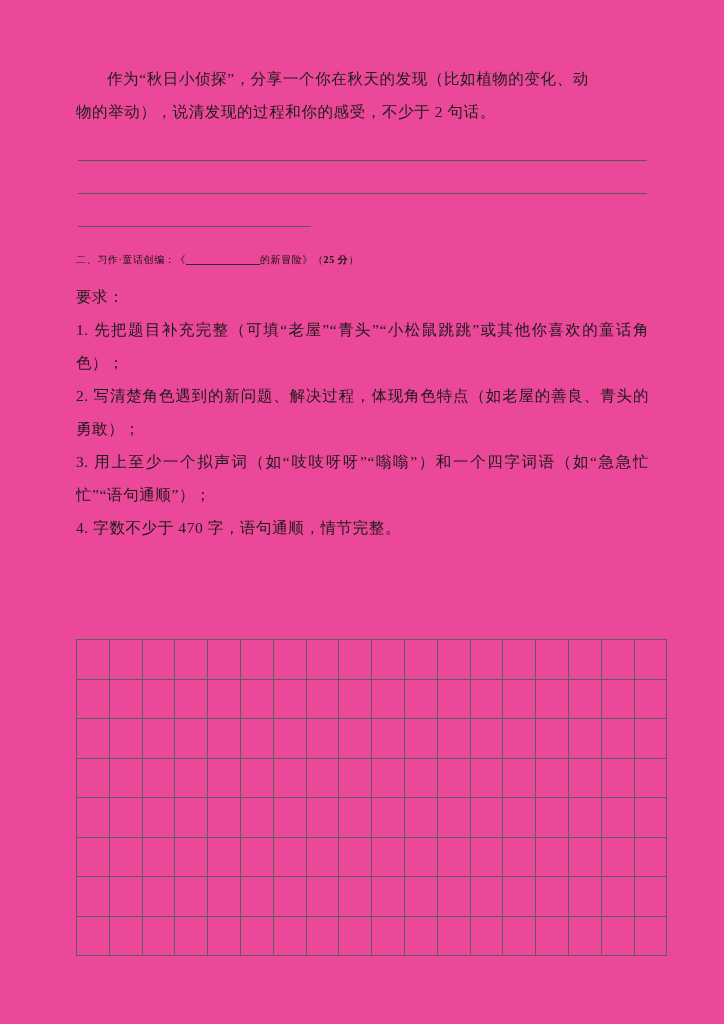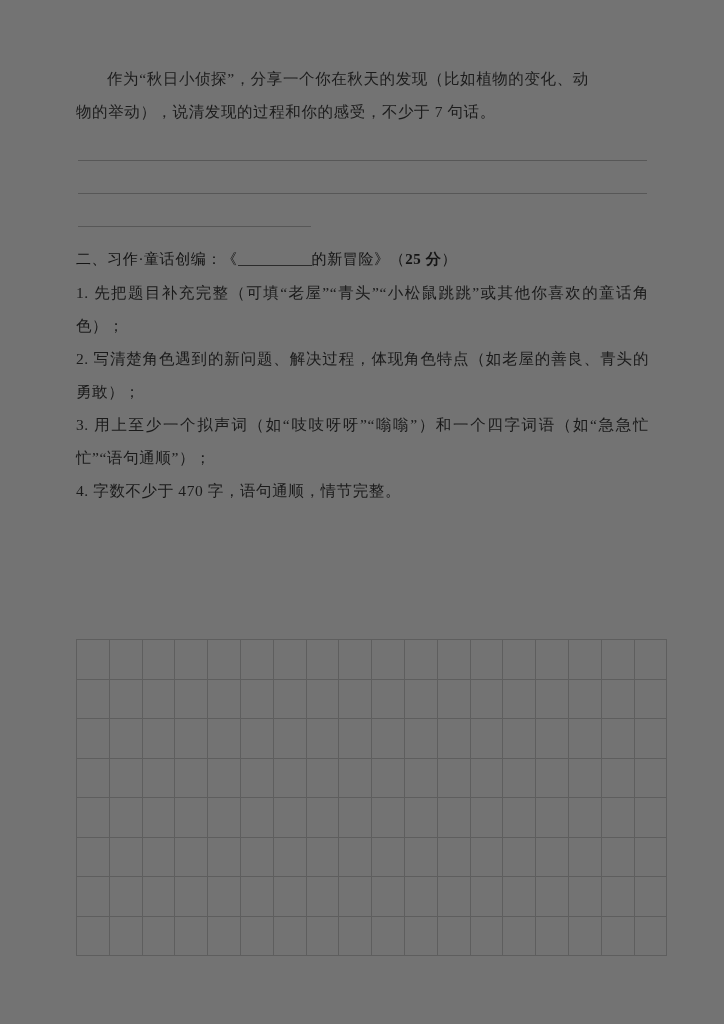--- a/index.html
+++ b/index.html
@@ -15,21 +15,21 @@
     color: #1a1a1a;
     overflow: hidden;
   }
 
   .page {
     position: absolute;
     left: 0;
     top: 0;
     width: 724px;
     height: 1024px;
-    background: #737373;
+    background: #ec4899;
   }
 
   .content {
     position: absolute;
     left: 76px;
     top: 62px;
     width: 573px;
   }
 
   
@@ -60,21 +60,21 @@
     left: 2px;
     bottom: 10px;
     height: 1px;
     background: #575757;
   }
   .rule.full::after { width: 569px; }
   .rule.short::after { width: 233px; }
 
   
   .section-heading {
-    font-size: 15px;
+    font-size: 10px;
     line-height: 33px;
     letter-spacing: 0.6px;
     margin: 6px 0 0 0;
     color: #141414;
   }
   .blank-inline {
     display: inline-block;
     width: 74px;
     border-bottom: 1px solid #2b2b2b;
     vertical-align: -2px;
@@ -120,30 +120,31 @@
   }
 </style>
 </head>
 <body>
 
 <div class="page">
 
   <div class="content">
 
     <p class="para indent">作为“秋日小侦探”，分享一个你在秋天的发现（比如植物的变化、动</p>
-    <p class="para">物的举动），说清发现的过程和你的感受，不少于 7 句话。</p>
+    <p class="para">物的举动），说清发现的过程和你的感受，不少于 2 句话。</p>
 
     <div class="rules">
       <div class="rule full"></div>
       <div class="rule full"></div>
       <div class="rule short"></div>
     </div>
 
     <p class="section-heading"><span>二、</span><span>习作·童话创编：《</span><span class="blank-inline"></span><span>的新冒险》</span><span>（</span><span class="score">25 分</span><span>）</span></p>
 
+    <p class="requirements-title">要求：</p>
 
     <p class="req-item"><span>1.</span>
       <span>先把题目补充完整（可填“老屋”“青头”“小松鼠跳跳”或其他你喜欢的童话角色）；</span></p>
 
     <p class="req-item"><span>2.</span>
       <span>写清楚角色遇到的新问题、解决过程，体现角色特点（如老屋的善良、青头的勇敢）；</span></p>
 
     <p class="req-item"><span>3.</span>
       <span>用上至少一个拟声词（如“吱吱呀呀”“嗡嗡”）和一个四字词语（如“急急忙忙”“语句通顺”）；</span></p>
 

